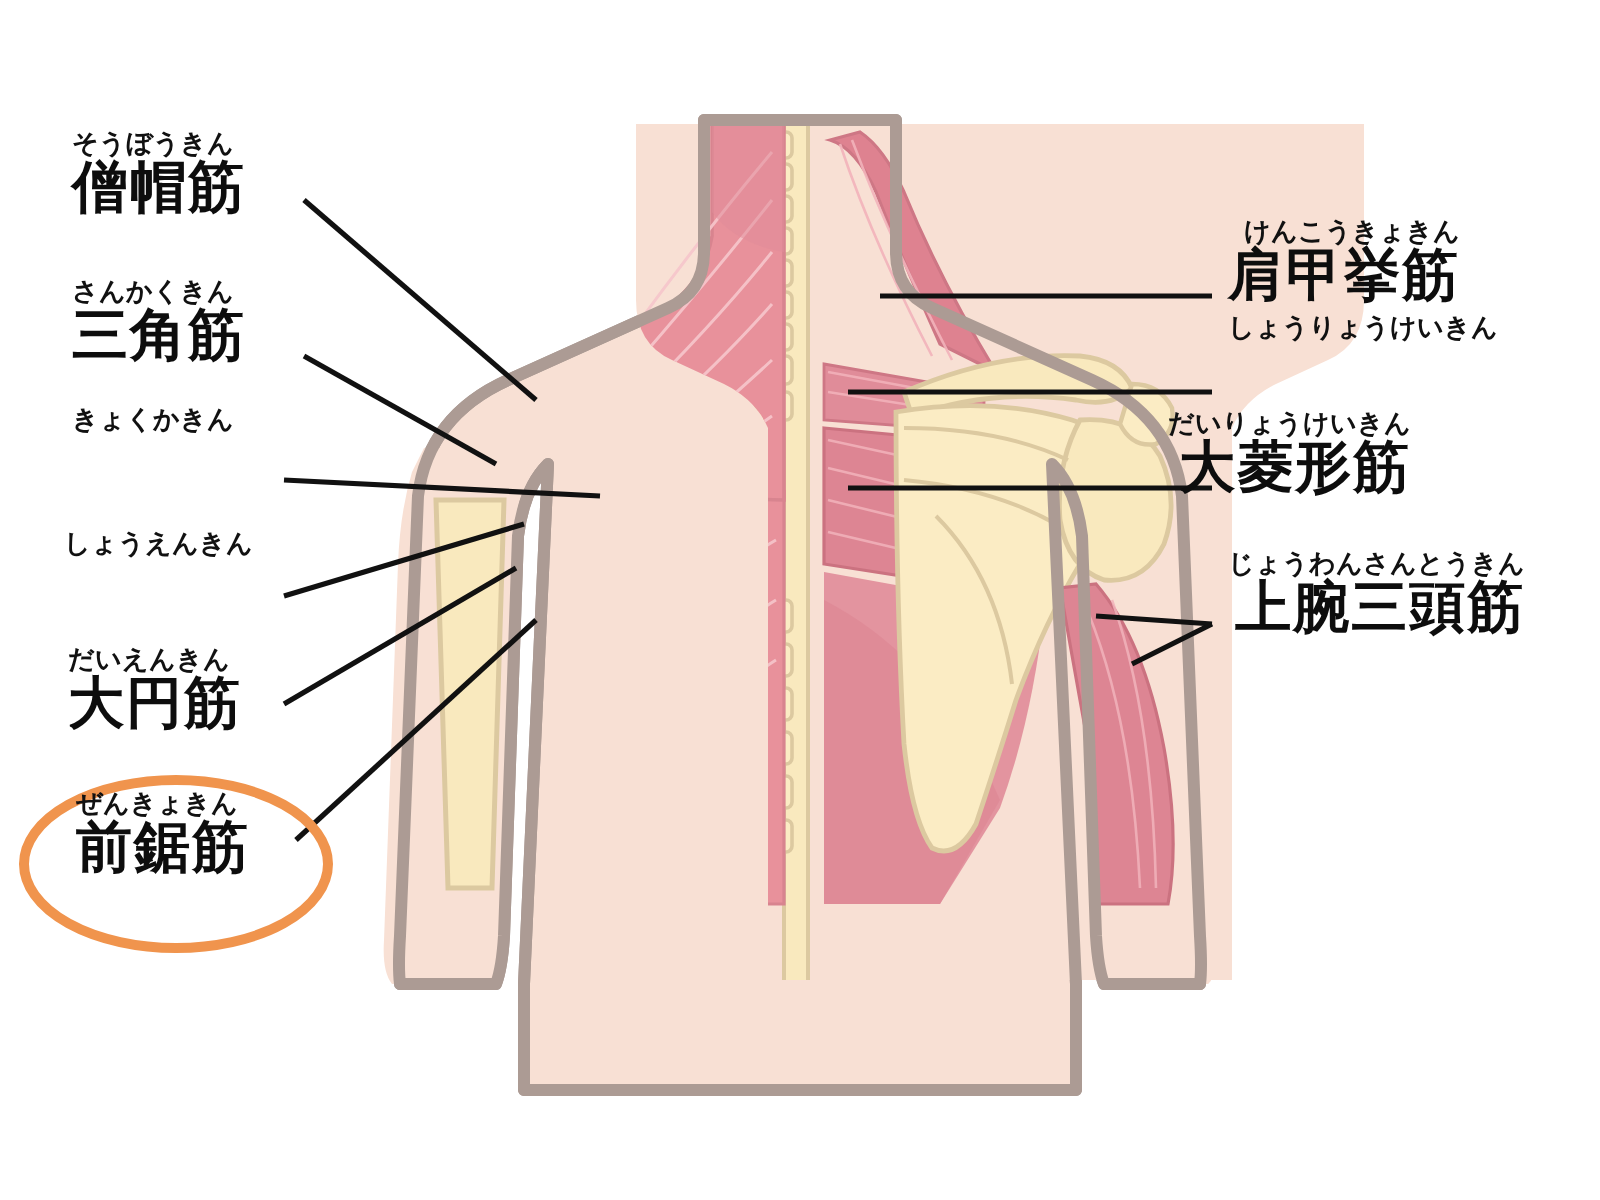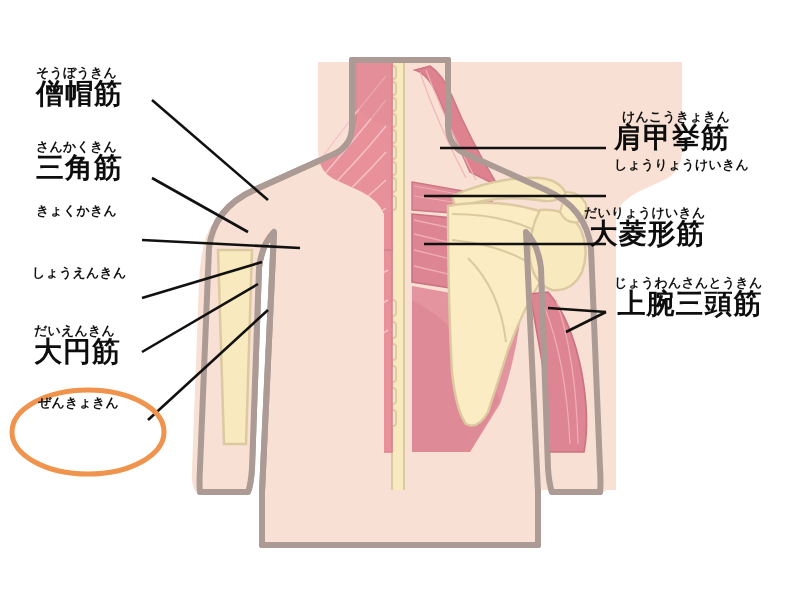--- a/index.html
+++ b/index.html
@@ -346,20 +346,21 @@
     <span class="furi">しょうえんきん</span>
   </div>
 
   <div class="label left" style="left:34px;top:324px;">
     <span class="furi">だいえんきん</span>
     <span class="kanji">大円筋</span>
   </div>
 
   <div class="label left" style="left:38px;top:396px;">
     <span class="furi">ぜんきょきん</span>
+    <span class="kanji">前鋸筋</span>
   </div>
 
   <div class="label right" style="left:614px;top:110px;">
     <span class="furi">けんこうきょきん</span>
     <span class="kanji">肩甲挙筋</span>
   </div>
 
   <div class="label right" style="left:614px;top:158px;">
     <span class="furi">しょうりょうけいきん</span>
   </div>

